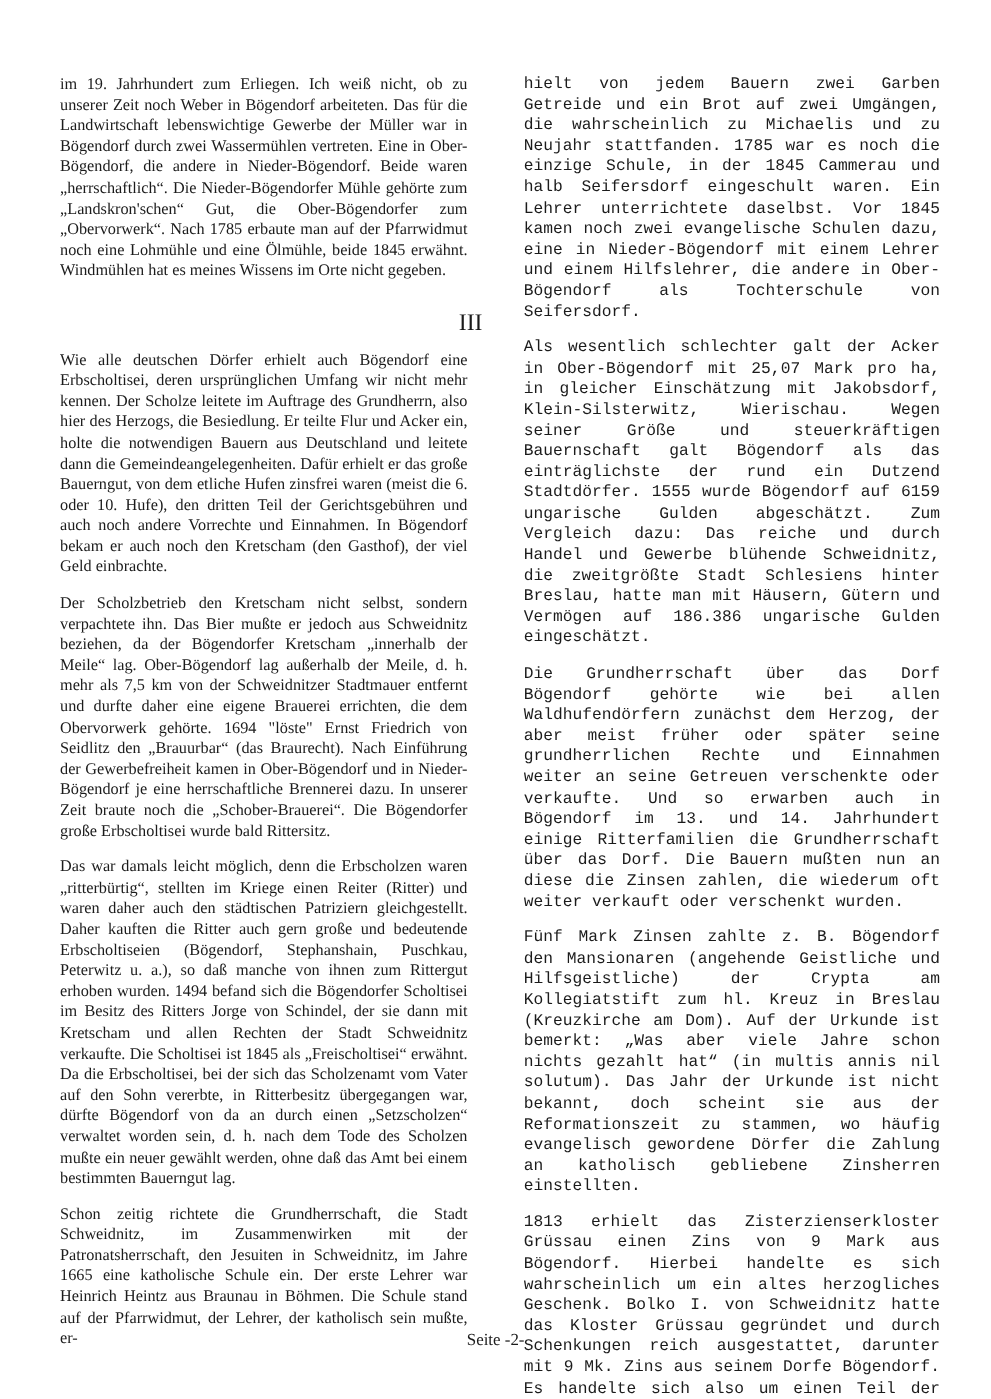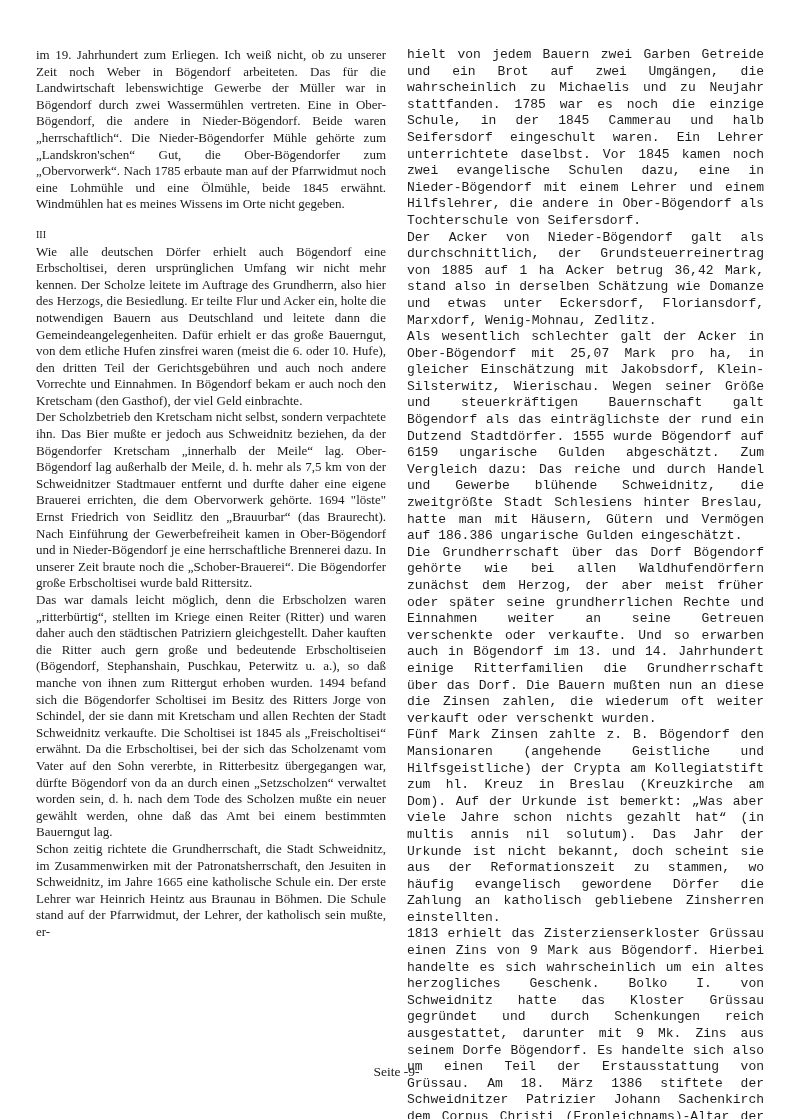--- a/index.html
+++ b/index.html
@@ -20,32 +20,32 @@
     display: flex;
     gap: 21px;
     padding: 47px 29px 0 36px;
   }
   .col {
     flex: 0 0 auto;
   }
   .col-left  { width: 350px; }
   .col-right { width: 357px; font-family: Liberation Mono, monospace; }
   .para {
-    margin: 0;
+    margin: 12px;
     font-size: 13px;
     line-height: 16.6px;
     text-align: justify;
     text-justify: inter-word;
     hyphens: none;
   }
   .sec-heading {
-    margin: 14px 0 0 0;
-    font-size: 10px;
+    margin: 26px 0 0 0;
+    font-size: 19px;
     line-height: 16.6px;
-    text-align: left;
+    text-align: right;
   }
   .footer {
     position: absolute;
     left: 0;
     right: 0;
     top: 1063px;
     text-align: center;
     font-size: 13.5px;
     line-height: 17px;
   }
@@ -58,21 +58,20 @@
     <div class="col col-left">
         <p class="para">im 19. Jahrhundert zum Erliegen. Ich weiß nicht, ob zu unserer Zeit noch Weber in Bögendorf arbeiteten. Das für die Landwirtschaft lebenswichtige Gewerbe der Müller war in Bögendorf durch zwei Wassermühlen vertreten. Eine in Ober-Bögendorf, die andere in Nieder-Bögendorf. Beide waren „herrschaftlich“. Die Nieder-Bögendorfer Mühle gehörte zum „Landskron'schen“ Gut, die Ober-Bögendorfer zum „Obervorwerk“. Nach 1785 erbaute man auf der Pfarrwidmut noch eine Lohmühle und eine Ölmühle, beide 1845 erwähnt. Windmühlen hat es meines Wissens im Orte nicht gegeben.</p>
         <div class="sec-heading">III</div>
         <p class="para">Wie alle deutschen Dörfer erhielt auch Bögendorf eine Erbscholtisei, deren ursprünglichen Umfang wir nicht mehr kennen. Der Scholze leitete im Auftrage des Grundherrn, also hier des Herzogs, die Besiedlung. Er teilte Flur und Acker ein, holte die notwendigen Bauern aus Deutschland und leitete dann die Gemeindeangelegenheiten. Dafür erhielt er das große Bauerngut, von dem etliche Hufen zinsfrei waren (meist die 6. oder 10. Hufe), den dritten Teil der Gerichtsgebühren und auch noch andere Vorrechte und Einnahmen. In Bögendorf bekam er auch noch den Kretscham (den Gasthof), der viel Geld einbrachte.</p>
         <p class="para">Der Scholzbetrieb den Kretscham nicht selbst, sondern verpachtete ihn. Das Bier mußte er jedoch aus Schweidnitz beziehen, da der Bögendorfer Kretscham „innerhalb der Meile“ lag. Ober-Bögendorf lag außerhalb der Meile, d. h. mehr als 7,5 km von der Schweidnitzer Stadtmauer entfernt und durfte daher eine eigene Brauerei errichten, die dem Obervorwerk gehörte. 1694 "löste" Ernst Friedrich von Seidlitz den „Brauurbar“ (das Braurecht). Nach Einführung der Gewerbefreiheit kamen in Ober-Bögendorf und in Nieder-Bögendorf je eine herrschaftliche Brennerei dazu. In unserer Zeit braute noch die „Schober-Brauerei“. Die Bögendorfer große Erbscholtisei wurde bald Rittersitz.</p>
         <p class="para">Das war damals leicht möglich, denn die Erbscholzen waren „ritterbürtig“, stellten im Kriege einen Reiter (Ritter) und waren daher auch den städtischen Patriziern gleichgestellt. Daher kauften die Ritter auch gern große und bedeutende Erbscholtiseien (Bögendorf, Stephanshain, Puschkau, Peterwitz u. a.), so daß manche von ihnen zum Rittergut erhoben wurden. 1494 befand sich die Bögendorfer Scholtisei im Besitz des Ritters Jorge von Schindel, der sie dann mit Kretscham und allen Rechten der Stadt Schweidnitz verkaufte. Die Scholtisei ist 1845 als „Freischoltisei“ erwähnt. Da die Erbscholtisei, bei der sich das Scholzenamt vom Vater auf den Sohn vererbte, in Ritterbesitz übergegangen war, dürfte Bögendorf von da an durch einen „Setzscholzen“ verwaltet worden sein, d. h. nach dem Tode des Scholzen mußte ein neuer gewählt werden, ohne daß das Amt bei einem bestimmten Bauerngut lag.</p>
         <p class="para">Schon zeitig richtete die Grundherrschaft, die Stadt Schweidnitz, im Zusammenwirken mit der Patronatsherrschaft, den Jesuiten in Schweidnitz, im Jahre 1665 eine katholische Schule ein. Der erste Lehrer war Heinrich Heintz aus Braunau in Böhmen. Die Schule stand auf der Pfarrwidmut, der Lehrer, der katholisch sein mußte, er-</p>
       </div>
     <div class="col col-right">
         <p class="para">hielt von jedem Bauern zwei Garben Getreide und ein Brot auf zwei Umgängen, die wahrscheinlich zu Michaelis und zu Neujahr stattfanden. 1785 war es noch die einzige Schule, in der 1845 Cammerau und halb Seifersdorf eingeschult waren. Ein Lehrer unterrichtete daselbst. Vor 1845 kamen noch zwei evangelische Schulen dazu, eine in Nieder-Bögendorf mit einem Lehrer und einem Hilfslehrer, die andere in Ober-Bögendorf als Tochterschule von Seifersdorf.</p>
-        <p class="para">Der Acker von Nieder-Bögendorf galt als durchschnittlich, der Grundsteuerreinertrag von 1885 auf 1 ha Acker betrug 36,42 Mark, stand also in derselben Schätzung wie Domanze und etwas unter Eckersdorf, Floriansdorf, Marxdorf, Wenig-Mohnau, Zedlitz.</p>
         <p class="para">Als wesentlich schlechter galt der Acker in Ober-Bögendorf mit 25,07 Mark pro ha, in gleicher Einschätzung mit Jakobsdorf, Klein-Silsterwitz, Wierischau. Wegen seiner Größe und steuerkräftigen Bauernschaft galt Bögendorf als das einträglichste der rund ein Dutzend Stadtdörfer. 1555 wurde Bögendorf auf 6159 ungarische Gulden abgeschätzt. Zum Vergleich dazu: Das reiche und durch Handel und Gewerbe blühende Schweidnitz, die zweitgrößte Stadt Schlesiens hinter Breslau, hatte man mit Häusern, Gütern und Vermögen auf 186.386 ungarische Gulden eingeschätzt.</p>
         <p class="para">Die Grundherrschaft über das Dorf Bögendorf gehörte wie bei allen Waldhufendörfern zunächst dem Herzog, der aber meist früher oder später seine grundherrlichen Rechte und Einnahmen weiter an seine Getreuen verschenkte oder verkaufte. Und so erwarben auch in Bögendorf im 13. und 14. Jahrhundert einige Ritterfamilien die Grundherrschaft über das Dorf. Die Bauern mußten nun an diese die Zinsen zahlen, die wiederum oft weiter verkauft oder verschenkt wurden.</p>
         <p class="para">Fünf Mark Zinsen zahlte z. B. Bögendorf den Mansionaren (angehende Geistliche und Hilfsgeistliche) der Crypta am Kollegiatstift zum hl. Kreuz in Breslau (Kreuzkirche am Dom). Auf der Urkunde ist bemerkt: „Was aber viele Jahre schon nichts gezahlt hat“ (in multis annis nil solutum). Das Jahr der Urkunde ist nicht bekannt, doch scheint sie aus der Reformationszeit zu stammen, wo häufig evangelisch gewordene Dörfer die Zahlung an katholisch gebliebene Zinsherren einstellten.</p>
         <p class="para">1813 erhielt das Zisterzienserkloster Grüssau einen Zins von 9 Mark aus Bögendorf. Hierbei handelte es sich wahrscheinlich um ein altes herzogliches Geschenk. Bolko I. von Schweidnitz hatte das Kloster Grüssau gegründet und durch Schenkungen reich ausgestattet, darunter mit 9 Mk. Zins aus seinem Dorfe Bögendorf. Es handelte sich also um einen Teil der Erstausstattung von Grüssau. Am 18. März 1386 stiftete der Schweidnitzer Patrizier Johann Sachenkirch dem Corpus Christi (Fronleichnams)-Altar der Schweidnitzer Pfarrkirche 10 Mark Zins auf Bögendorf. Um einen Begriff von dem damaligen Wert der Mark zu erhalten, sei mitgeteilt, daß man 1377 für einen Ochsen eine Mark, für ein gutes Pferd 7 Mark bezahlte. 1333 kaufte der Bauer Heinrich zu Bögendorf für 32 Mark eine Hufe (= Bauerngut) zu Kroischwitz, die dem Michaelishospital in Schweidnitz gehörte, und dazu noch 1½ Hufe mit Gehöft. Dafür mußte der Bögendorfer Bauer dem Hospital einen jährlichen Zins von zwei Mark be-</p>
       </div>
   </div>
-  <div class="footer">Seite -9-</div>
+  <div class="footer">Seite -2-</div>
 </div>
 
 </body></html>

